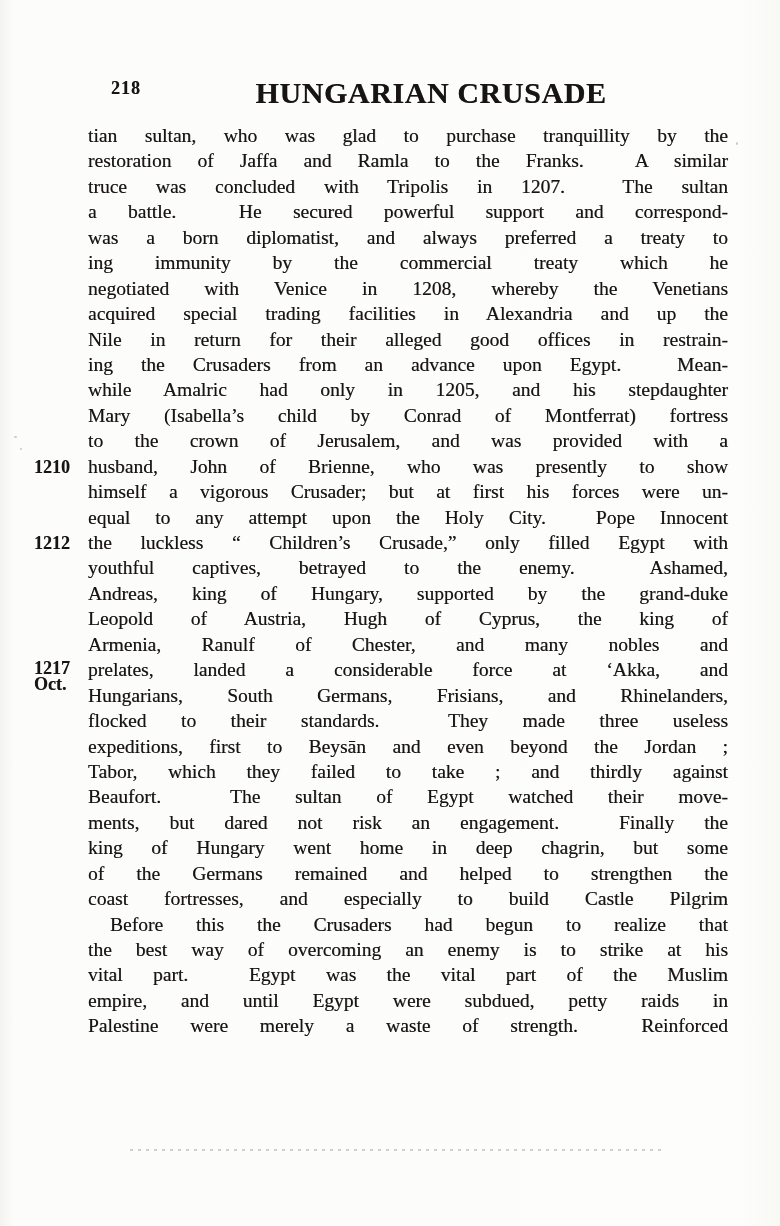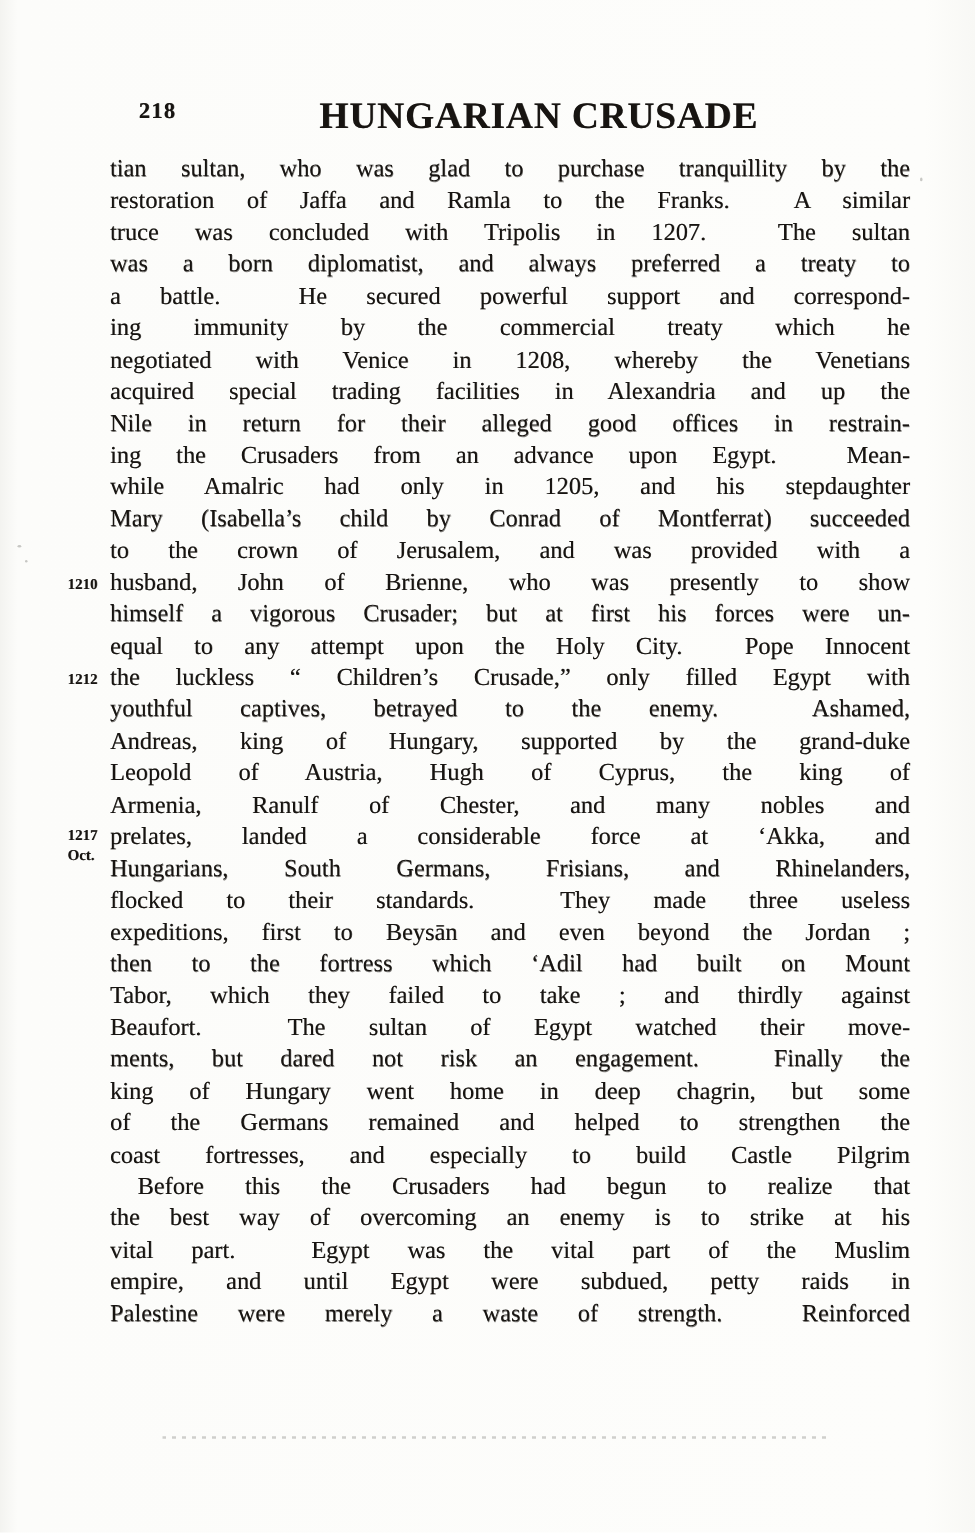--- a/index.html
+++ b/index.html
@@ -63,28 +63,27 @@
     text-align-last: left;
   }
   .line.indent {
     text-indent: 22px;
   }
   .margin-note {
     position: absolute;
     left: -54px;
     top: 5px;
     width: 50px;
-    font-size: 12px;
+    font-size: 18px;
     font-weight: bold;
     line-height: 16px;
     text-align: left;
     text-align-last: left;
     text-indent: 0;
     white-space: nowrap;
-    margin-left: 20px;
   }
   .margin-note.two-row {
     top: 3px;
   }
   .margin-row {
     display: block;
   }
   
   .scan-dotted-line {
     position: absolute;
@@ -113,50 +112,49 @@
 
   <div class="running-head">
     <span class="page-num">218</span>
     <span class="head-title">HUNGARIAN CRUSADE</span>
   </div>
 
   <div class="text-block" id="body-text">
       <div class="line"><span class="line-text">tian sultan, who was glad to purchase tranquillity by the</span></div>
       <div class="line"><span class="line-text">restoration of Jaffa and Ramla to the Franks.&nbsp; A similar</span></div>
       <div class="line"><span class="line-text">truce was concluded with Tripolis in 1207.&nbsp; The sultan</span></div>
+      <div class="line"><span class="line-text">a battle.&nbsp; He secured powerful support and correspond-</span></div>
       <div class="line"><span class="line-text">was a born diplomatist, and always preferred a treaty to</span></div>
-      <div class="line"><span class="line-text">a battle.&nbsp; He secured powerful support and correspond-</span></div>
       <div class="line"><span class="line-text">ing immunity by the commercial treaty which he</span></div>
       <div class="line"><span class="line-text">negotiated with Venice in 1208, whereby the Venetians</span></div>
       <div class="line"><span class="line-text">acquired special trading facilities in Alexandria and up the</span></div>
       <div class="line"><span class="line-text">Nile in return for their alleged good offices in restrain-</span></div>
       <div class="line"><span class="line-text">ing the Crusaders from an advance upon Egypt.&nbsp; Mean-</span></div>
       <div class="line"><span class="line-text">while Amalric had only in 1205, and his stepdaughter</span></div>
-      <div class="line"><span class="line-text">Mary (Isabella’s child by Conrad of Montferrat) succeeded</span></div>
+      <div class="line"><span class="line-text">Mary (Isabella’s child by Conrad of Montferrat) fortress</span></div>
       <div class="line"><span class="line-text">to the crown of Jerusalem, and was provided with a</span></div>
       <div class="line"><span class="margin-note">
           <span class="margin-row">1210</span>
         </span><span class="line-text">husband, John of Brienne, who was presently to show</span></div>
       <div class="line"><span class="line-text">himself a vigorous Crusader; but at first his forces were un-</span></div>
       <div class="line"><span class="line-text">equal to any attempt upon the Holy City.&nbsp; Pope Innocent</span></div>
       <div class="line"><span class="margin-note">
           <span class="margin-row">1212</span>
         </span><span class="line-text">the luckless “ Children’s Crusade,” only filled Egypt with</span></div>
       <div class="line"><span class="line-text">youthful captives, betrayed to the enemy.&nbsp; Ashamed,</span></div>
       <div class="line"><span class="line-text">Andreas, king of Hungary, supported by the grand-duke</span></div>
       <div class="line"><span class="line-text">Leopold of Austria, Hugh of Cyprus, the king of</span></div>
       <div class="line"><span class="line-text">Armenia, Ranulf of Chester, and many nobles and</span></div>
       <div class="line"><span class="margin-note two-row">
           <span class="margin-row">1217</span>
           <span class="margin-row">Oct.</span>
         </span><span class="line-text">prelates, landed a considerable force at ‘Akka, and</span></div>
       <div class="line"><span class="line-text">Hungarians, South Germans, Frisians, and Rhinelanders,</span></div>
       <div class="line"><span class="line-text">flocked to their standards.&nbsp; They made three useless</span></div>
       <div class="line"><span class="line-text">expeditions, first to Beysān and even beyond the Jordan ;</span></div>
-      <div class="line"><span class="line-text">then to the fortress which ‘Adil had built on Mount</span></div>
       <div class="line"><span class="line-text">Tabor, which they failed to take ; and thirdly against</span></div>
       <div class="line"><span class="line-text">Beaufort.&nbsp; The sultan of Egypt watched their move-</span></div>
       <div class="line"><span class="line-text">ments, but dared not risk an engagement.&nbsp; Finally the</span></div>
       <div class="line"><span class="line-text">king of Hungary went home in deep chagrin, but some</span></div>
       <div class="line"><span class="line-text">of the Germans remained and helped to strengthen the</span></div>
       <div class="line"><span class="line-text">coast fortresses, and especially to build Castle Pilgrim</span></div>
       <div class="line indent"><span class="line-text">Before this the Crusaders had begun to realize that</span></div>
       <div class="line"><span class="line-text">the best way of overcoming an enemy is to strike at his</span></div>
       <div class="line"><span class="line-text">vital part.&nbsp; Egypt was the vital part of the Muslim</span></div>
       <div class="line"><span class="line-text">empire, and until Egypt were subdued, petty raids in</span></div>

